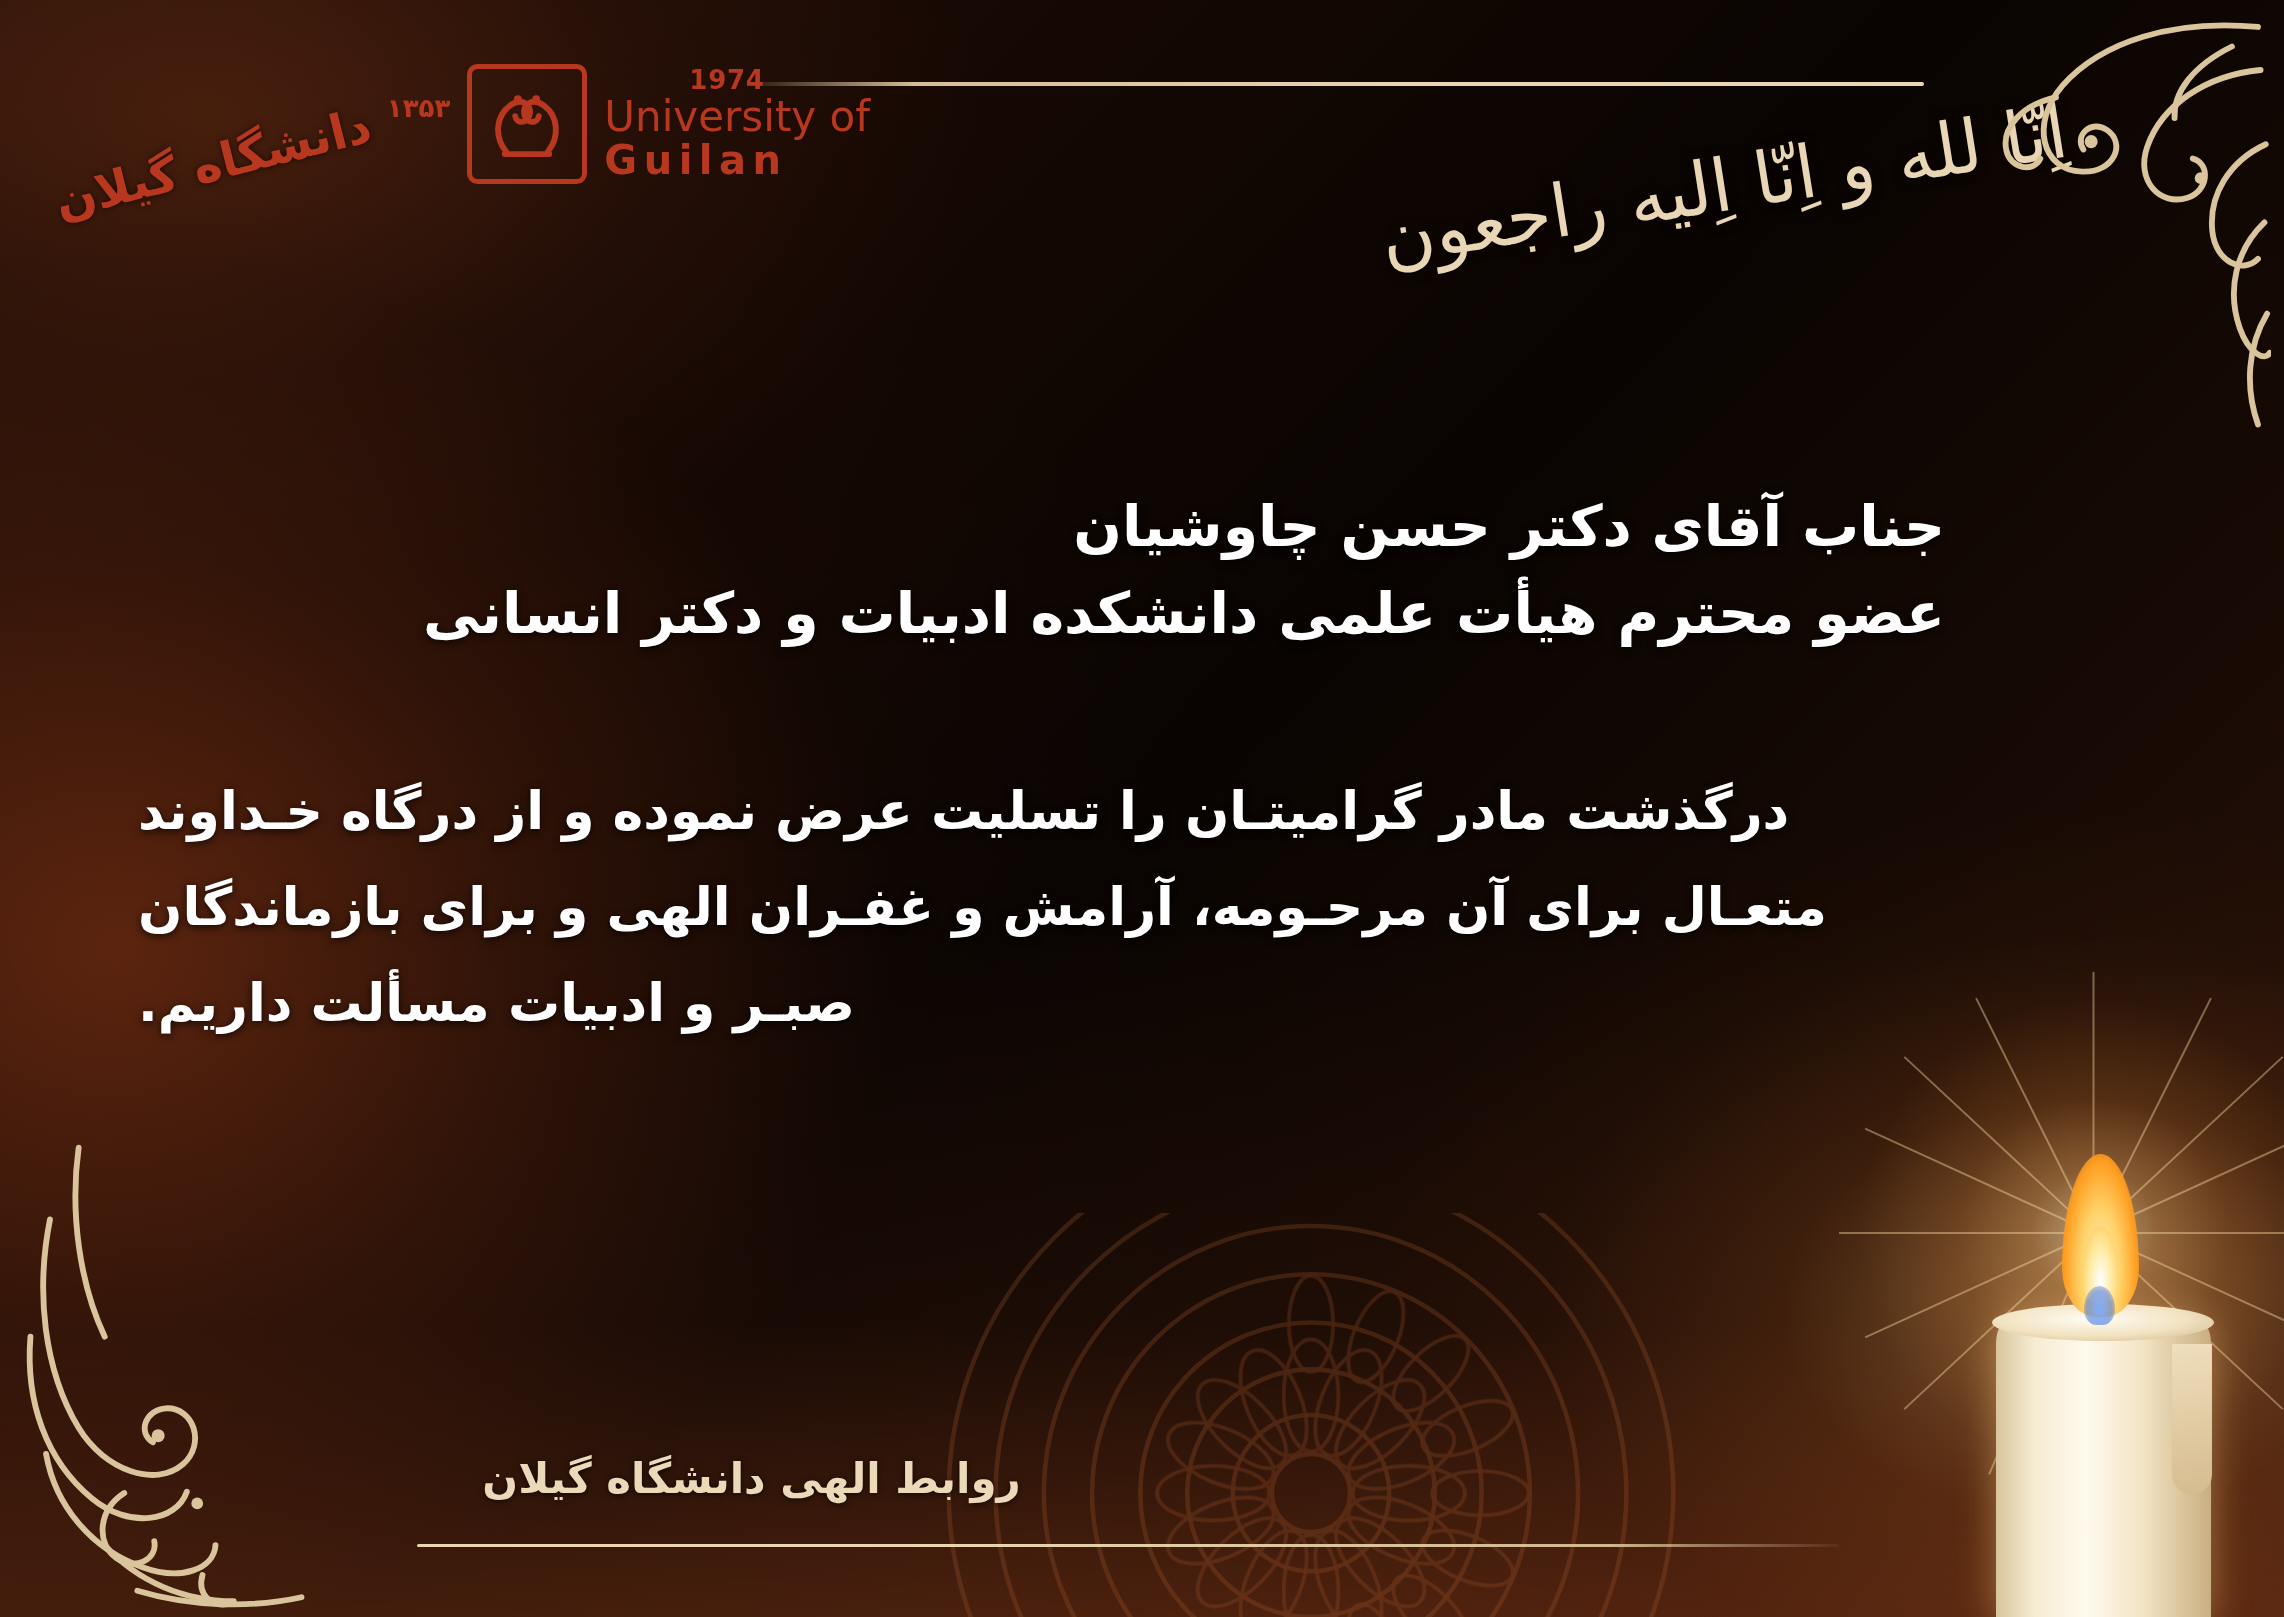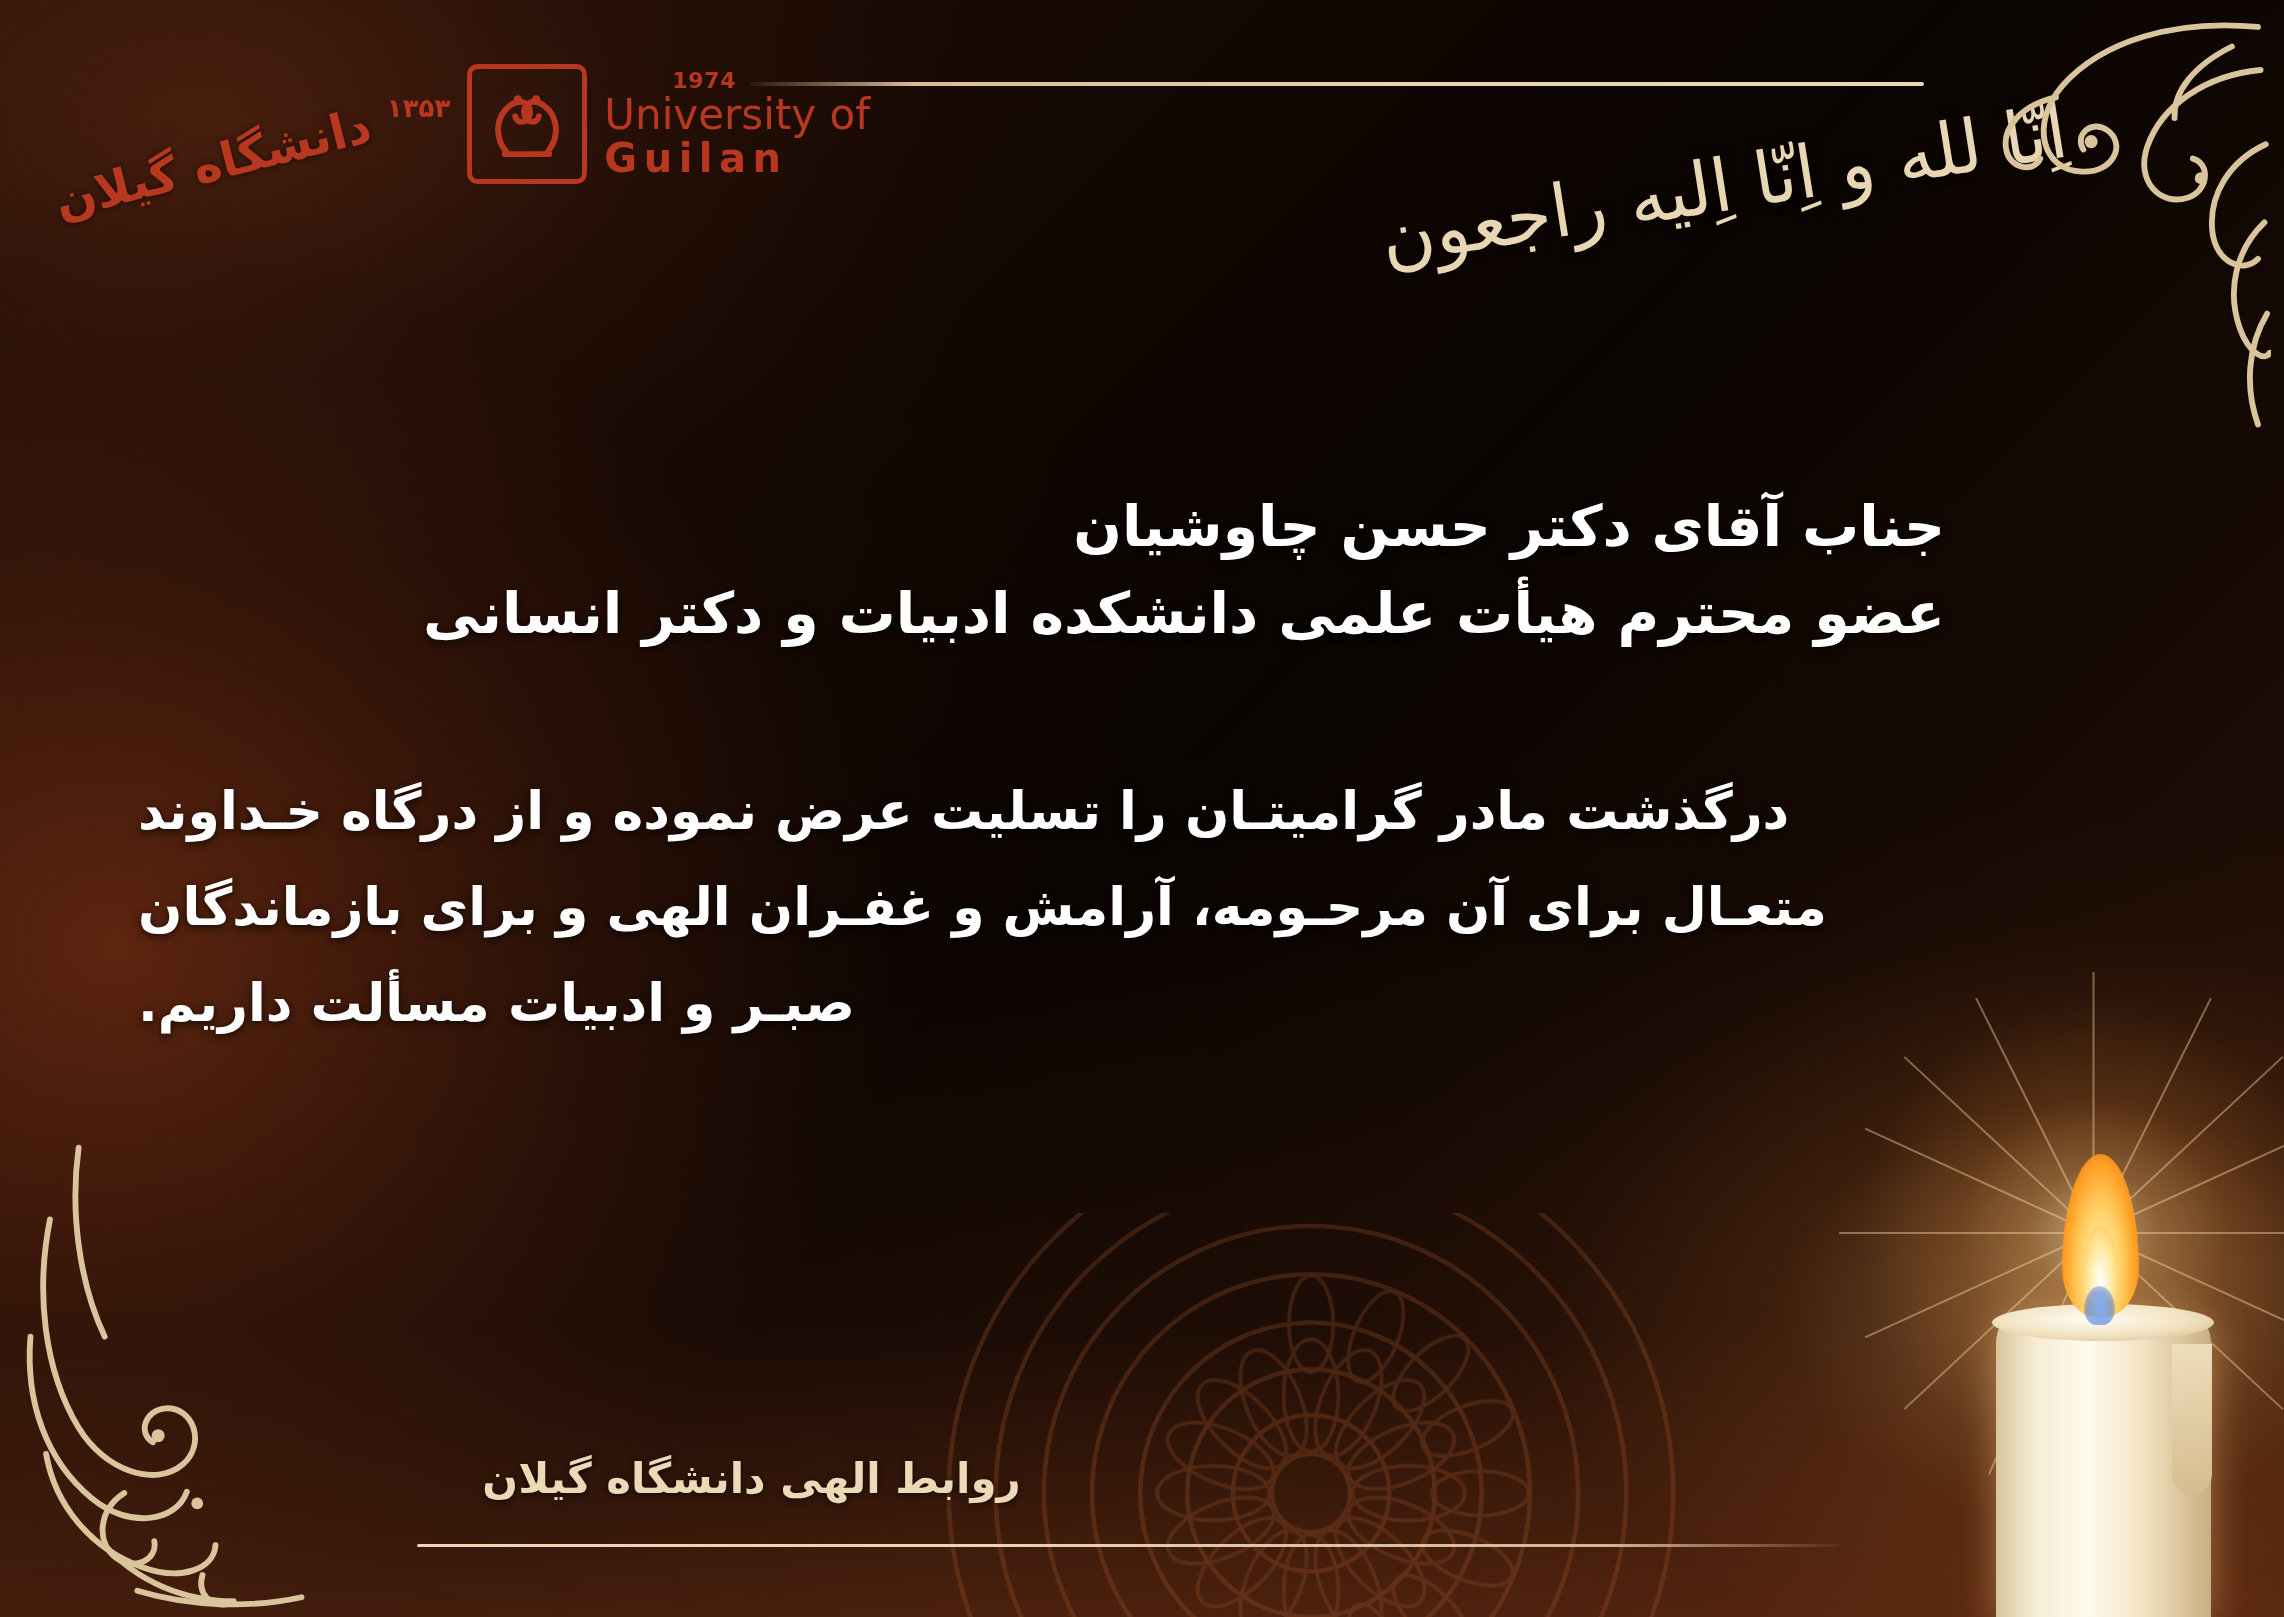--- a/index.html
+++ b/index.html
@@ -98,21 +98,21 @@
     flex: none;
   }
   .logo-mark svg { position: absolute; inset: 0; }
   .logo-en {
     direction: ltr;
     text-align: left;
     color: #b8371f;
     line-height: 1.05;
     flex: none;
   }
-  .logo-en .year { font-size: 22px; font-weight: bold; letter-spacing: 0.7px; margin-left: 68px; }
+  .logo-en .year { font-size: 26px; font-weight: bold; letter-spacing: 0.7px; margin-left: 85px; }
   .logo-en .l1 { font-size: 42px; font-weight: normal; }
   .logo-en .l2 { font-size: 40px; font-weight: bold; letter-spacing: 6.5px; }
 
   
   .callig {
     position: absolute;
     right: 215px;
     top: 52px;
     width: 470px;
     height: 274px;

